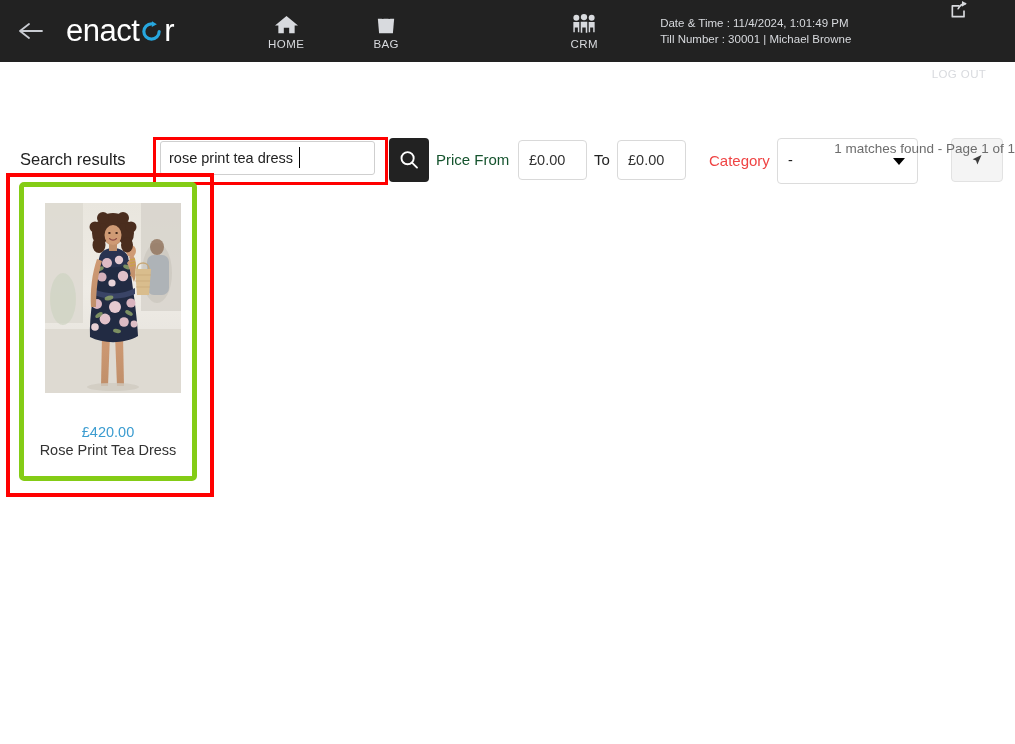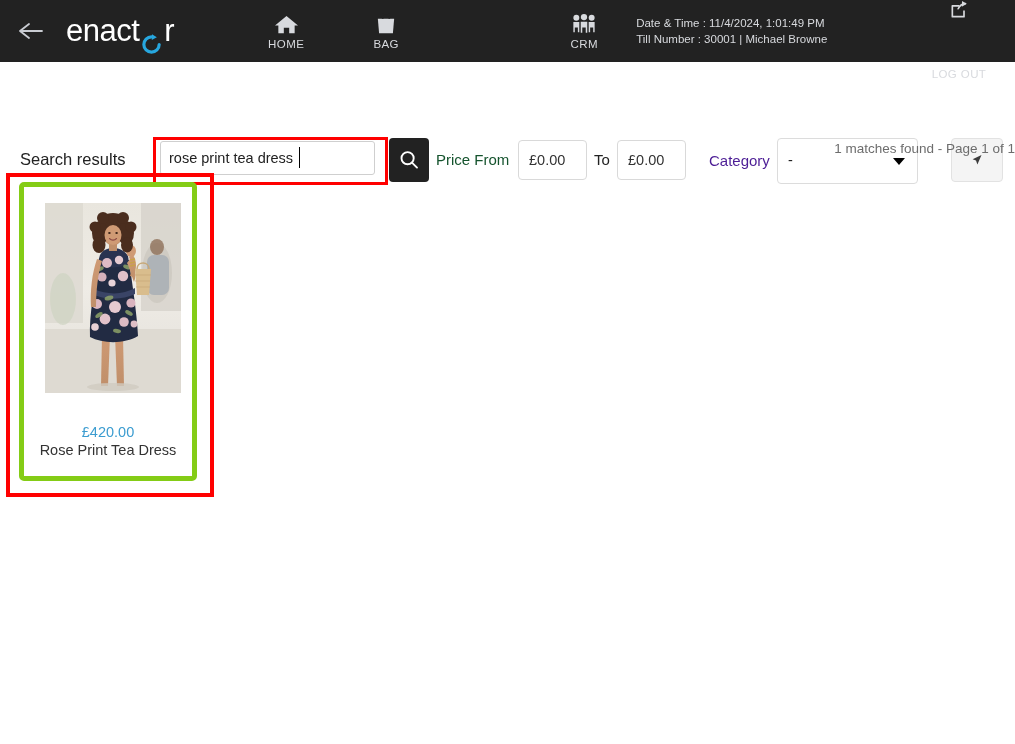--- a/index.html
+++ b/index.html
@@ -39,21 +39,21 @@
     display: flex;
     align-items: center;
     height: 62px;
   }
   .logo-text {
     font-size: 31px;
     color: #ffffff;
     letter-spacing: -0.5px;
     font-weight: 400;
     display: flex;
-    align-items: flex-end;
+    align-items: flex-start;
   }
   .logo-o {
     display: inline-block;
     width: 23px;
     height: 23px;
     position: relative;
     margin: 0 1px;
     top: 2px;
   }
   .navitem {
@@ -69,21 +69,21 @@
   .navitem .nav-label {
     font-size: 11.5px;
     color: #d8dade;
     letter-spacing: 0.4px;
   }
   .nav-home { margin-left: 62px; }
   .nav-crm { margin-left: 98px; }
   .nav-keyboard { margin-left: 0px; }
   .till-info {
     flex: none;
-    margin-left: 2px;
+    margin-left: 26px;
     color: #d8dade;
     font-size: 11.5px;
     line-height: 16px;
     white-space: nowrap;
   }
   .nav-logout {
     position: absolute;
     right: 6px;
     top: 0;
     gap: 48px;
@@ -181,21 +181,21 @@
     font-size: 14.5px;
     color: #333333;
     padding: 0 10px;
     box-sizing: border-box;
     outline: none;
   }
   .category-label {
     position: absolute;
     left: 709px; top: 90px;
     font-size: 15px;
-    color: #4c1d95;
+    color: #ef4444;
   }
   .category-select {
     position: absolute;
     left: 777px; top: 76px;
     width: 139px; height: 44px;
     border: 1px solid #dcdcdc;
     border-radius: 4px;
     background: #ffffff;
     cursor: pointer;
   }

